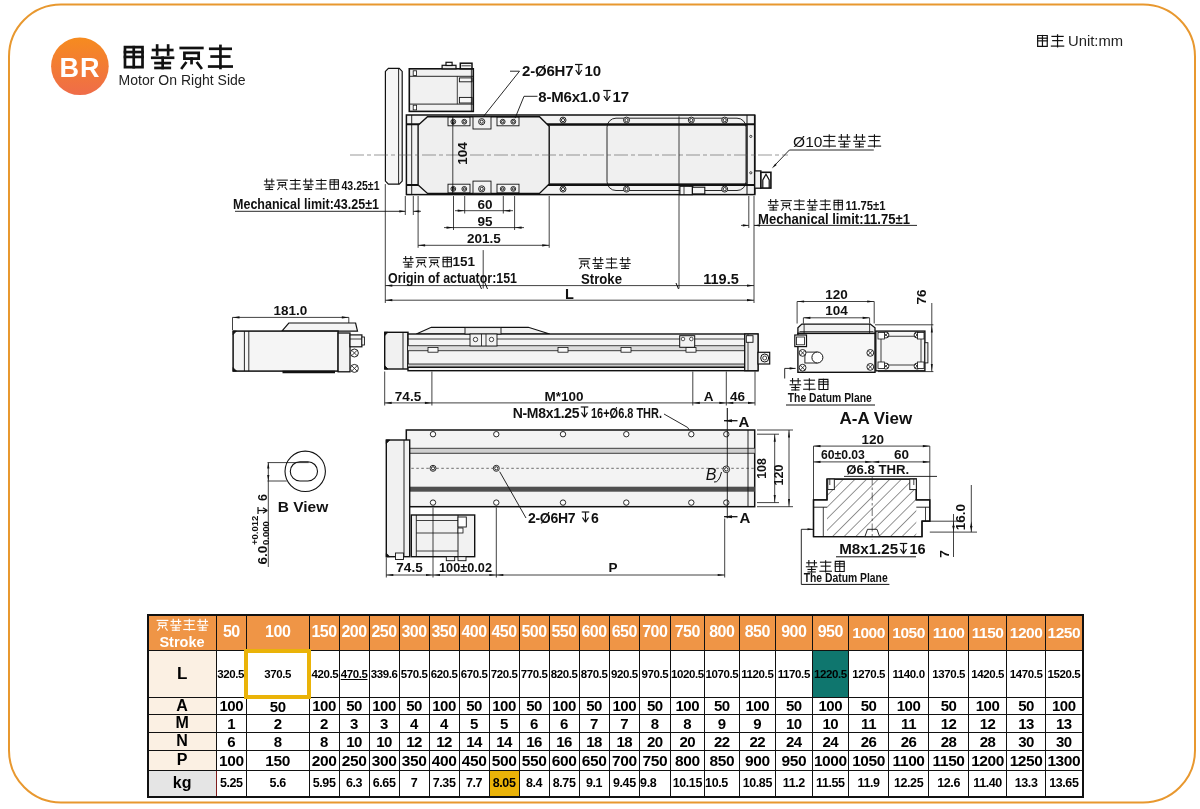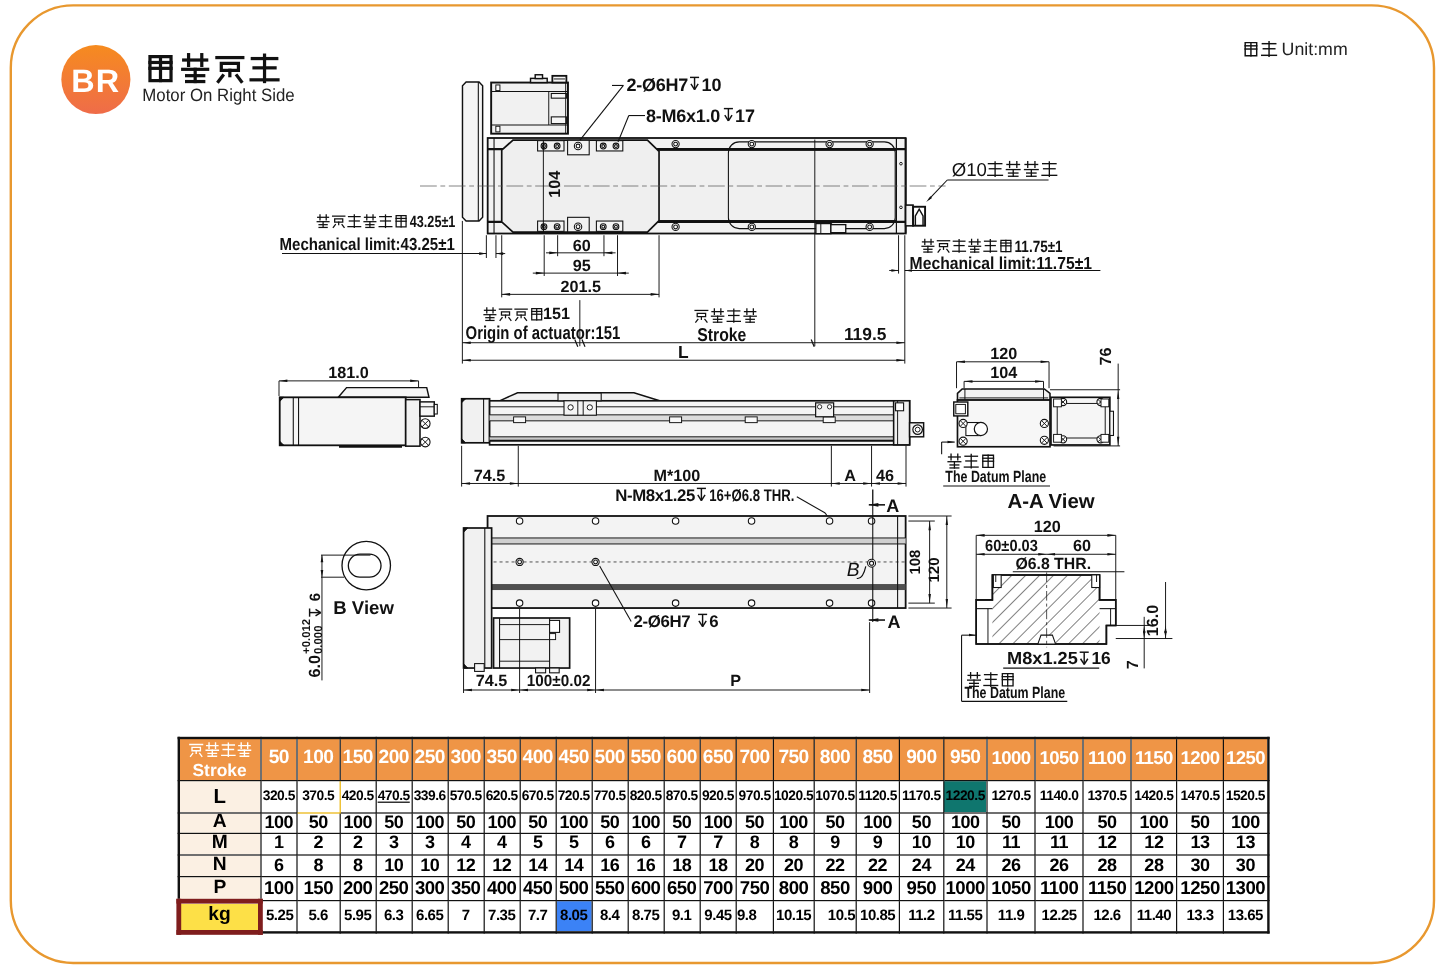--- a/index.html
+++ b/index.html
@@ -930,21 +930,21 @@
 <td style="border:1px solid #111;padding:0;text-align:center;vertical-align:middle;color:white;font-weight:bold;font-size:15.5px;letter-spacing:-0.5px;">1000</td>
 <td style="border:1px solid #111;padding:0;text-align:center;vertical-align:middle;color:white;font-weight:bold;font-size:15.5px;letter-spacing:-0.5px;">1050</td>
 <td style="border:1px solid #111;padding:0;text-align:center;vertical-align:middle;color:white;font-weight:bold;font-size:15.5px;letter-spacing:-0.5px;">1100</td>
 <td style="border:1px solid #111;padding:0;text-align:center;vertical-align:middle;color:white;font-weight:bold;font-size:15.5px;letter-spacing:-0.5px;">1150</td>
 <td style="border:1px solid #111;padding:0;text-align:center;vertical-align:middle;color:white;font-weight:bold;font-size:15.5px;letter-spacing:-0.5px;">1200</td>
 <td style="border:1px solid #111;padding:0;text-align:center;vertical-align:middle;color:white;font-weight:bold;font-size:15.5px;letter-spacing:-0.5px;">1250</td>
 </tr>
 <tr style="height:26.4px;">
 <td style="border:1px solid #111;background:#FBF0E3;padding:0;text-align:center;vertical-align:middle;font-weight:bold;font-size:17px;">L</td>
 <td style="border:1px solid #111;background:white;padding:0;text-align:center;vertical-align:middle;font-weight:bold;font-size:11.5px;letter-spacing:-0.4px;">320.5</td>
-<td style="border:1px solid #eab308;background:white;padding:4px;text-align:center;vertical-align:middle;font-weight:bold;font-size:11.5px;letter-spacing:-0.4px;">370.5</td>
+<td style="border:4px solid #eab308;background:white;padding:16px;text-align:center;vertical-align:middle;font-weight:bold;font-size:11.5px;letter-spacing:-0.4px;">370.5</td>
 <td style="border:1px solid #111;background:white;padding:0;text-align:center;vertical-align:middle;font-weight:bold;font-size:11.5px;letter-spacing:-0.4px;">420.5</td>
 <td style="border:1px solid #111;background:white;padding:0;text-align:center;vertical-align:middle;font-weight:bold;font-size:11.5px;letter-spacing:-0.4px;text-decoration:underline;">470.5</td>
 <td style="border:1px solid #111;background:white;padding:0;text-align:center;vertical-align:middle;font-weight:bold;font-size:11.5px;letter-spacing:-0.4px;">339.6</td>
 <td style="border:1px solid #111;background:white;padding:0;text-align:center;vertical-align:middle;font-weight:bold;font-size:11.5px;letter-spacing:-0.4px;">570.5</td>
 <td style="border:1px solid #111;background:white;padding:0;text-align:center;vertical-align:middle;font-weight:bold;font-size:11.5px;letter-spacing:-0.4px;">620.5</td>
 <td style="border:1px solid #111;background:white;padding:0;text-align:center;vertical-align:middle;font-weight:bold;font-size:11.5px;letter-spacing:-0.4px;">670.5</td>
 <td style="border:1px solid #111;background:white;padding:0;text-align:center;vertical-align:middle;font-weight:bold;font-size:11.5px;letter-spacing:-0.4px;">720.5</td>
 <td style="border:1px solid #111;background:white;padding:0;text-align:center;vertical-align:middle;font-weight:bold;font-size:11.5px;letter-spacing:-0.4px;">770.5</td>
 <td style="border:1px solid #111;background:white;padding:0;text-align:center;vertical-align:middle;font-weight:bold;font-size:11.5px;letter-spacing:-0.4px;">820.5</td>
 <td style="border:1px solid #111;background:white;padding:0;text-align:center;vertical-align:middle;font-weight:bold;font-size:11.5px;letter-spacing:-0.4px;">870.5</td>
@@ -1068,37 +1068,37 @@
 <td style="border:1px solid #111;background:white;padding:0;text-align:center;vertical-align:middle;font-weight:bold;font-size:15.5px;letter-spacing:-0.4px;">950</td>
 <td style="border:1px solid #111;background:white;padding:0;text-align:center;vertical-align:middle;font-weight:bold;font-size:15.5px;letter-spacing:-0.4px;">1000</td>
 <td style="border:1px solid #111;background:white;padding:0;text-align:center;vertical-align:middle;font-weight:bold;font-size:15.5px;letter-spacing:-0.4px;">1050</td>
 <td style="border:1px solid #111;background:white;padding:0;text-align:center;vertical-align:middle;font-weight:bold;font-size:15.5px;letter-spacing:-0.4px;">1100</td>
 <td style="border:1px solid #111;background:white;padding:0;text-align:center;vertical-align:middle;font-weight:bold;font-size:15.5px;letter-spacing:-0.4px;">1150</td>
 <td style="border:1px solid #111;background:white;padding:0;text-align:center;vertical-align:middle;font-weight:bold;font-size:15.5px;letter-spacing:-0.4px;">1200</td>
 <td style="border:1px solid #111;background:white;padding:0;text-align:center;vertical-align:middle;font-weight:bold;font-size:15.5px;letter-spacing:-0.4px;">1250</td>
 <td style="border:1px solid #111;background:white;padding:0;text-align:center;vertical-align:middle;font-weight:bold;font-size:15.5px;letter-spacing:-0.4px;">1300</td>
 </tr>
 <tr style="height:26.0px;">
-<td style="border:4px solid #7f1d1d;background:#fde047;padding:0;text-align:center;vertical-align:middle;font-weight:bold;font-size:16px;">kg</td>
+<td style="border:1px solid #7f1d1d;background:#e5e5e5;padding:0;text-align:center;vertical-align:middle;font-weight:bold;font-size:16px;">kg</td>
 <td style="border:1px solid #111;background:white;padding:0;text-align:center;vertical-align:middle;font-weight:bold;font-size:12.5px;letter-spacing:-0.4px;">5.25</td>
 <td style="border:1px solid #111;background:white;padding:0;text-align:center;vertical-align:middle;font-weight:bold;font-size:12.5px;letter-spacing:-0.4px;">5.6</td>
 <td style="border:1px solid #111;background:white;padding:0;text-align:center;vertical-align:middle;font-weight:bold;font-size:12.5px;letter-spacing:-0.4px;">5.95</td>
 <td style="border:1px solid #111;background:white;padding:0;text-align:center;vertical-align:middle;font-weight:bold;font-size:12.5px;letter-spacing:-0.4px;">6.3</td>
 <td style="border:1px solid #111;background:white;padding:0;text-align:center;vertical-align:middle;font-weight:bold;font-size:12.5px;letter-spacing:-0.4px;">6.65</td>
 <td style="border:1px solid #111;background:white;padding:0;text-align:center;vertical-align:middle;font-weight:bold;font-size:12.5px;letter-spacing:-0.4px;">7</td>
 <td style="border:1px solid #111;background:white;padding:0;text-align:center;vertical-align:middle;font-weight:bold;font-size:12.5px;letter-spacing:-0.4px;">7.35</td>
 <td style="border:1px solid #111;background:white;padding:0;text-align:center;vertical-align:middle;font-weight:bold;font-size:12.5px;letter-spacing:-0.4px;">7.7</td>
-<td style="border:1px solid #111;background:#3b82f6;padding:0;text-align:center;vertical-align:middle;font-weight:bold;font-size:12.5px;letter-spacing:-0.4px;">8.05</td>
+<td style="border:1px solid #111;background:#eab308;padding:0;text-align:center;vertical-align:middle;font-weight:bold;font-size:12.5px;letter-spacing:-0.4px;">8.05</td>
 <td style="border:1px solid #111;background:white;padding:0;text-align:center;vertical-align:middle;font-weight:bold;font-size:12.5px;letter-spacing:-0.4px;">8.4</td>
 <td style="border:1px solid #111;background:white;padding:0;text-align:center;vertical-align:middle;font-weight:bold;font-size:12.5px;letter-spacing:-0.4px;">8.75</td>
 <td style="border:1px solid #111;background:white;padding:0;text-align:center;vertical-align:middle;font-weight:bold;font-size:12.5px;letter-spacing:-0.4px;">9.1</td>
 <td style="border:1px solid #111;background:white;padding:0;text-align:center;vertical-align:middle;font-weight:bold;font-size:12.5px;letter-spacing:-0.4px;">9.45</td>
 <td style="border:1px solid #111;background:white;padding:0;text-align:left;vertical-align:middle;font-weight:bold;font-size:12.5px;letter-spacing:-0.4px;">9.8</td>
 <td style="border:1px solid #111;background:white;padding:0;text-align:center;vertical-align:middle;font-weight:bold;font-size:12.5px;letter-spacing:-0.4px;">10.15</td>
-<td style="border:1px solid #111;background:white;padding:0;text-align:right;vertical-align:middle;font-weight:bold;font-size:12.5px;letter-spacing:-0.4px;">10.5</td>
+<td style="border:1px solid #111;background:white;padding:0;text-align:left;vertical-align:middle;font-weight:bold;font-size:12.5px;letter-spacing:-0.4px;">10.5</td>
 <td style="border:1px solid #111;background:white;padding:0;text-align:center;vertical-align:middle;font-weight:bold;font-size:12.5px;letter-spacing:-0.4px;">10.85</td>
 <td style="border:1px solid #111;background:white;padding:0;text-align:center;vertical-align:middle;font-weight:bold;font-size:12.5px;letter-spacing:-0.4px;">11.2</td>
 <td style="border:1px solid #111;background:white;padding:0;text-align:center;vertical-align:middle;font-weight:bold;font-size:12.5px;letter-spacing:-0.4px;">11.55</td>
 <td style="border:1px solid #111;background:white;padding:0;text-align:center;vertical-align:middle;font-weight:bold;font-size:12.5px;letter-spacing:-0.4px;">11.9</td>
 <td style="border:1px solid #111;background:white;padding:0;text-align:center;vertical-align:middle;font-weight:bold;font-size:12.5px;letter-spacing:-0.4px;">12.25</td>
 <td style="border:1px solid #111;background:white;padding:0;text-align:center;vertical-align:middle;font-weight:bold;font-size:12.5px;letter-spacing:-0.4px;">12.6</td>
 <td style="border:1px solid #111;background:white;padding:0;text-align:center;vertical-align:middle;font-weight:bold;font-size:12.5px;letter-spacing:-0.4px;">11.40</td>
 <td style="border:1px solid #111;background:white;padding:0;text-align:center;vertical-align:middle;font-weight:bold;font-size:12.5px;letter-spacing:-0.4px;">13.3</td>
 <td style="border:1px solid #111;background:white;padding:0;text-align:center;vertical-align:middle;font-weight:bold;font-size:12.5px;letter-spacing:-0.4px;">13.65</td>
 </tr>

